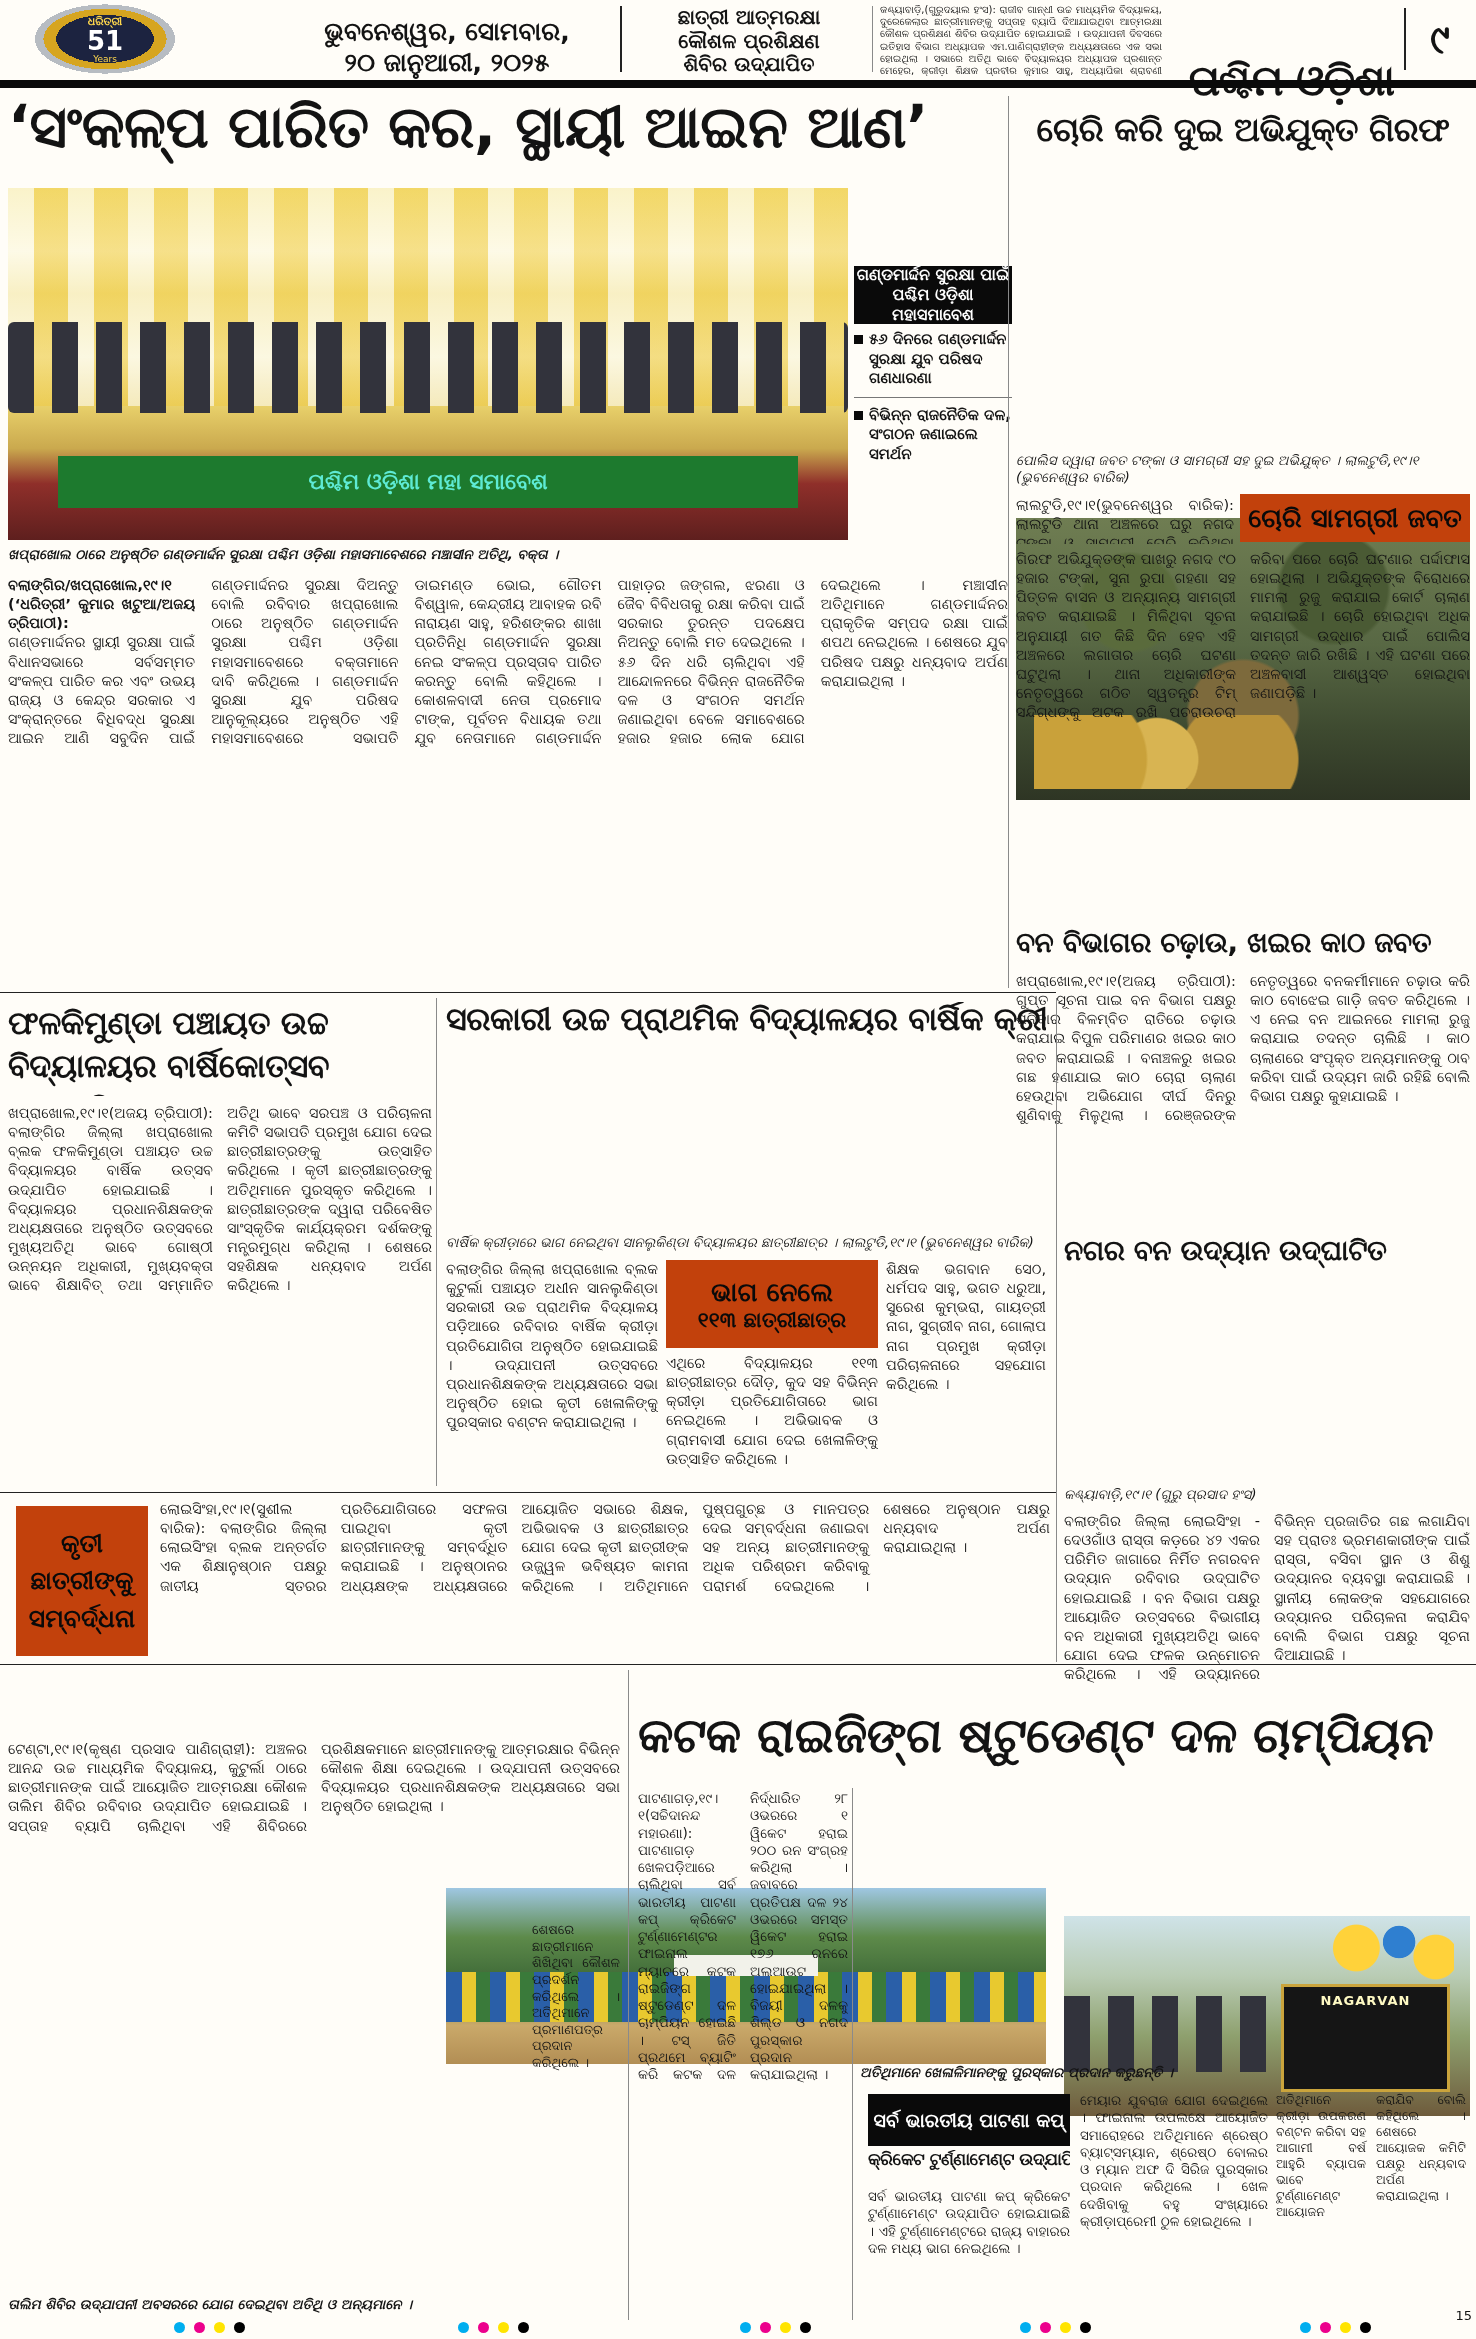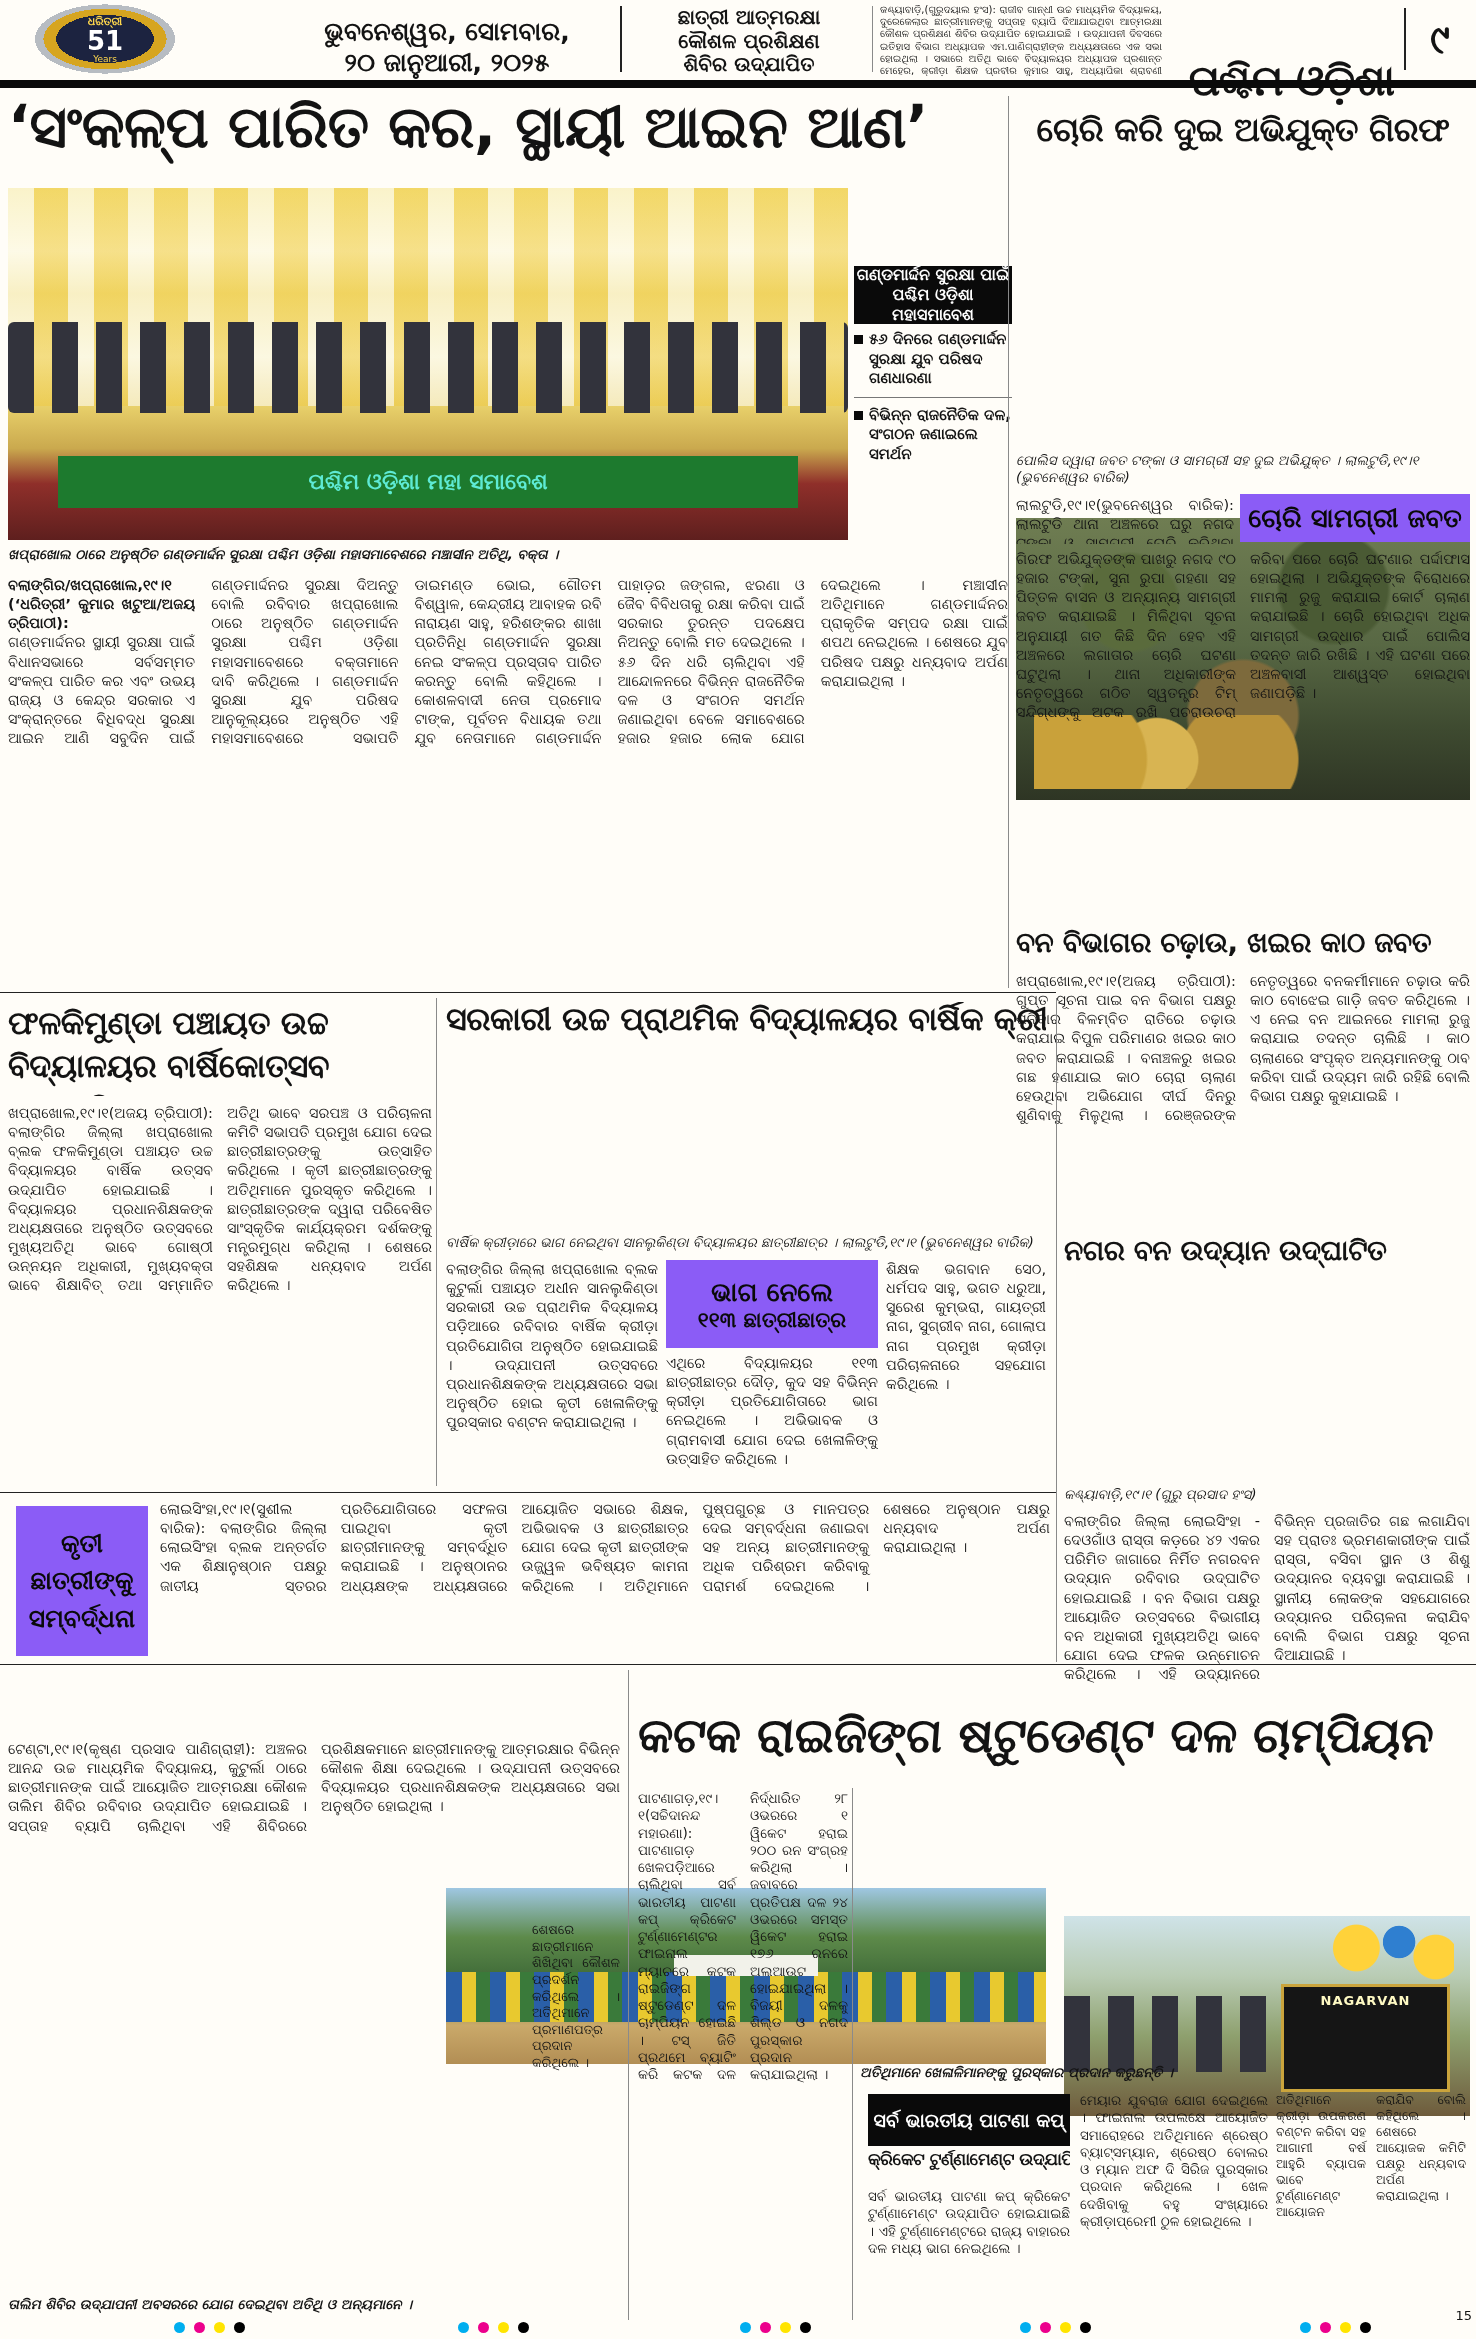--- a/index.html
+++ b/index.html
@@ -8,21 +8,21 @@
   .abs{position:absolute;}
   .hl{font-weight:bold;line-height:1.1;letter-spacing:-0.5px;}
   .body-txt{font-size:14.5px;line-height:1.32;text-align:justify;overflow:hidden;}
   .body-sm{font-size:13px;line-height:1.28;text-align:justify;overflow:hidden;}
   .cols2{column-count:2;column-gap:14px;}
   .cols5{column-count:5;column-gap:16px;}
   .caption{font-size:13.5px;line-height:1.25;overflow:hidden;font-style:italic;}
   .dl{display:block;font-weight:bold;}
   .blackbox{background:#0a0a0a;color:#fff;text-align:center;font-weight:bold;
             display:flex;align-items:center;justify-content:center;}
-  .graybox{background:#8b5cf6;color:#0a0a0a;text-align:center;font-weight:bold;
+  .graybox{background:#c2410c;color:#0a0a0a;text-align:center;font-weight:bold;
            display:flex;flex-direction:column;align-items:center;justify-content:center;}
   .vrule{background:#8a8a8a;width:1px;}
   .hrule{background:#222;height:1px;}
   .photo{overflow:hidden;position:relative;}
   .ph-label{position:absolute;color:#fef9c3;font-weight:bold;text-align:center;}
   .bullet{display:flex;font-size:15px;font-weight:bold;line-height:1.3;text-align:left;}
   .bullet .sq{width:9px;height:9px;background:#0a0a0a;margin:5px 6px 0 0;flex:0 0 auto;}
   .dotrow{display:flex;gap:9px;}
   .dot{width:11px;height:11px;border-radius:50%;}
   .peoplerow{background:

